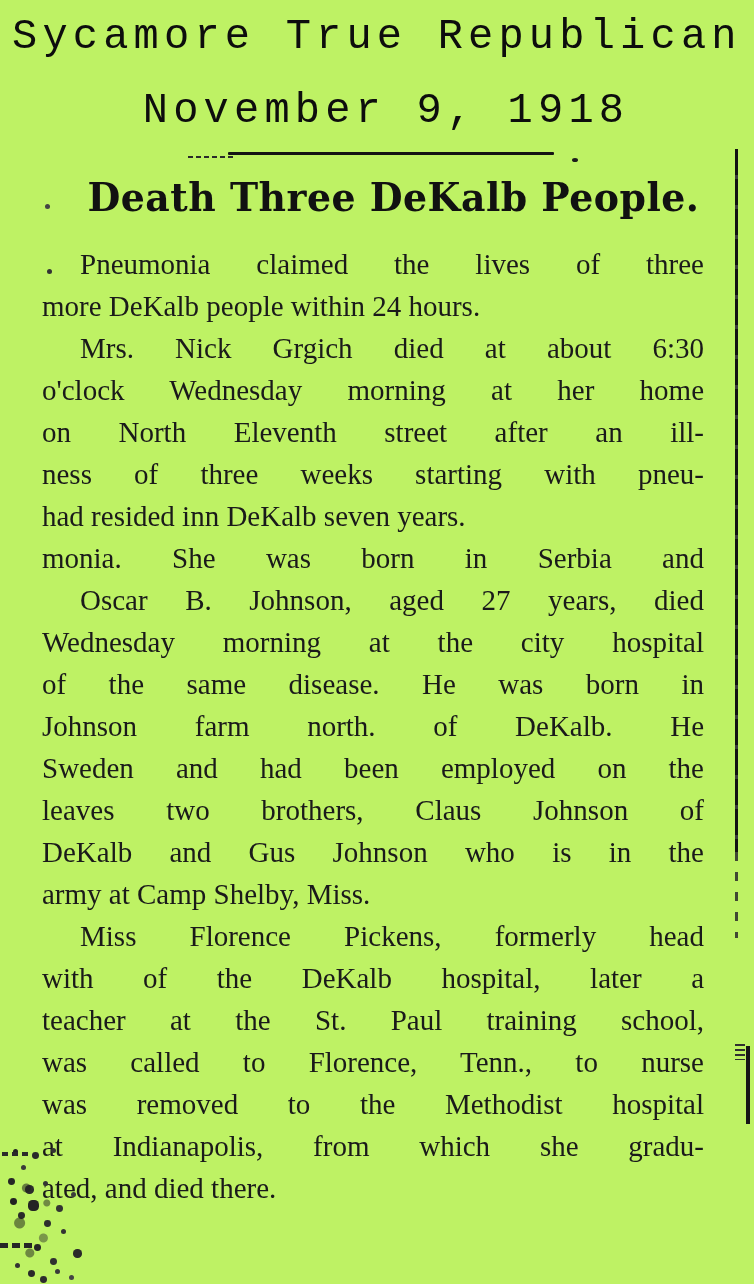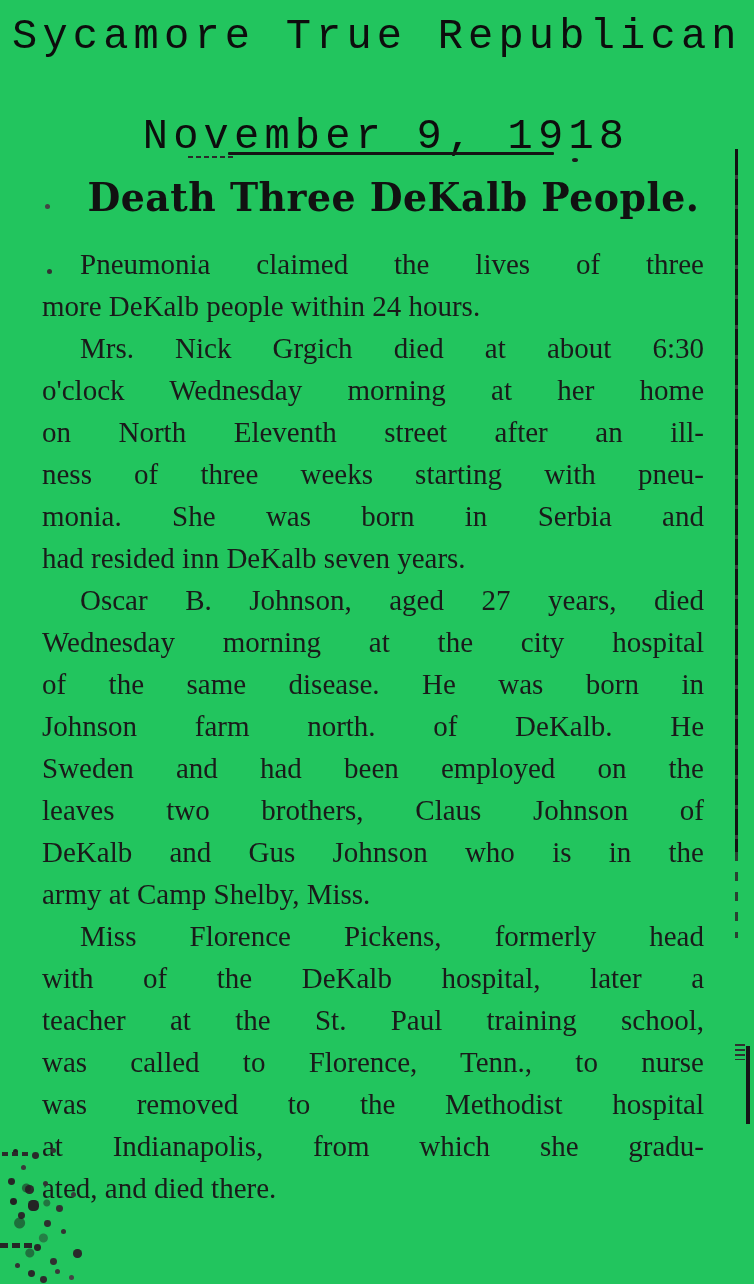--- a/index.html
+++ b/index.html
@@ -5,37 +5,36 @@
   html,body{margin:0;padding:0;}
   body{
     width:754px;height:1284px;
     background:#ffffff;
     position:relative;
     overflow:hidden;
     font-family:"DejaVu Serif", serif;
   }
   .page{
     position:absolute;inset:0;
-    background:#22c55e;
+    background:#bef264;
   }
   
   .masthead-title{
     position:absolute;left:12px;top:13px;
     font-family:"Liberation Mono","DejaVu Sans Mono",monospace;
     font-size:42px;letter-spacing:5.2px;white-space:nowrap;
     color:#0d0d0d;
     -webkit-font-smoothing:antialiased;
   }
   .masthead-date{
     position:absolute;left:0;top:87px;width:754px;
     text-align:center;padding-left:18px;box-sizing:border-box;
     font-family:"Liberation Mono","DejaVu Sans Mono",monospace;
     font-size:42px;letter-spacing:5.2px;white-space:nowrap;
     color:#0d0d0d;
-    margin-top:26px;
   }
   
   .divider-main{
     position:absolute;left:228px;top:152px;width:326px;height:3px;
     background:#141414;border-radius:1px;
   }
   .divider-tail{
     position:absolute;left:188px;top:156px;width:48px;height:2px;
     background:repeating-linear-gradient(90deg,#2a2a2a 0 5px,transparent 5px 8px);
   }
@@ -152,22 +151,22 @@
   <div class="article-body">
       <div class="paragraph">
         <div class="line indent">Pneumonia claimed the lives of three</div>
         <div class="line last">more DeKalb people within 24 hours.</div>
       </div>
       <div class="paragraph">
         <div class="line indent">Mrs. Nick Grgich died at about 6:30</div>
         <div class="line">o'clock Wednesday morning at her home</div>
         <div class="line">on North Eleventh street after an ill-</div>
         <div class="line">ness of three weeks starting with pneu-</div>
+        <div class="line last">had resided inn DeKalb seven years.</div>
         <div class="line">monia. She was born in Serbia and</div>
-        <div class="line last">had resided inn DeKalb seven years.</div>
       </div>
       <div class="paragraph">
         <div class="line indent">Oscar B. Johnson, aged 27 years, died</div>
         <div class="line">Wednesday morning at the city hospital</div>
         <div class="line">of the same disease. He was born in</div>
         <div class="line">Johnson farm north. of DeKalb. He</div>
         <div class="line">Sweden and had been employed on the</div>
         <div class="line">leaves two brothers, Claus Johnson of</div>
         <div class="line">DeKalb and Gus Johnson who is in the</div>
         <div class="line last">army at Camp Shelby, Miss.</div>

